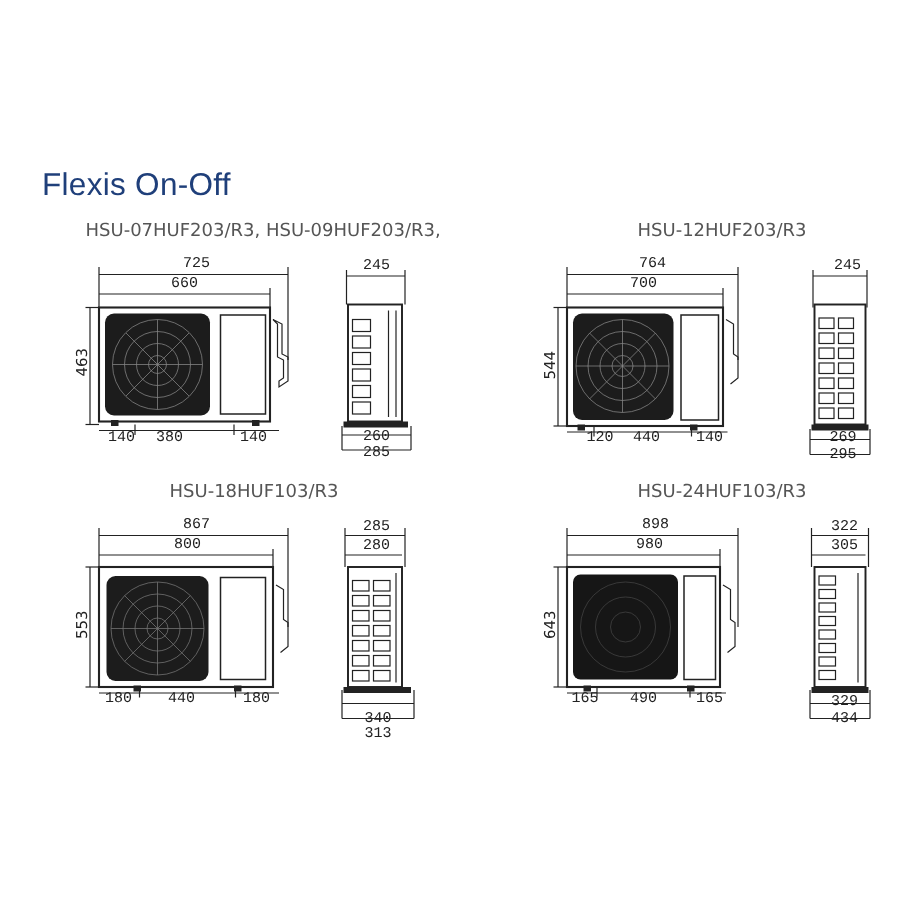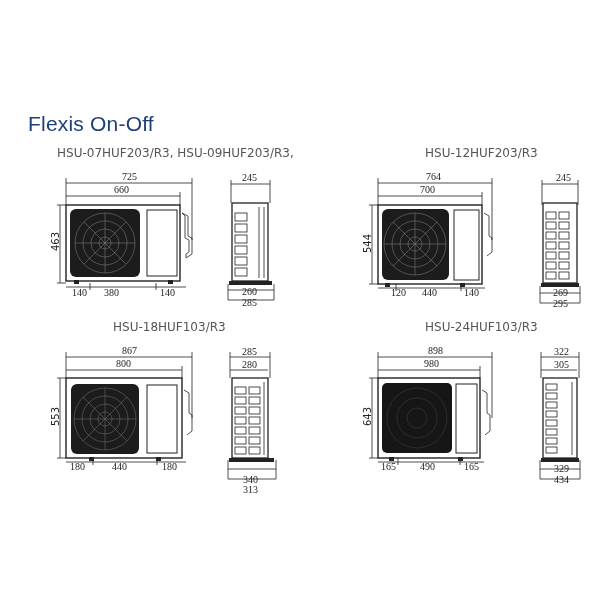--- a/index.html
+++ b/index.html
@@ -1,19 +1,19 @@
 <!DOCTYPE html>
 <html><head>
 <meta charset="utf-8">
 <style>
   html, body { margin: 0; padding: 0; background: #ffffff; }
   body { width: 600px; height: 600px; position: relative; overflow: hidden; font-family: "DejaVu Sans", sans-serif; }
   .title { position: absolute; left: 16px; top: 112px; font-size: 21px; color: #1f3f7a; font-family: "Liberation Sans", sans-serif; letter-spacing: 0.2px; margin-left: 12px; }
   .model { position: absolute; font-size: 12px; color: #555; white-space: nowrap; font-family: "DejaVu Sans", sans-serif; }
-  .dim { position: absolute; font-size: 10px; color: #222; font-family: Liberation Serif, serif; white-space: nowrap; }
+  .dim { position: absolute; font-size: 10px; color: #222; font-family: Liberation Mono, monospace; white-space: nowrap; }
   .vdim { position: absolute; font-size: 10px; color: #222; transform: rotate(-90deg); transform-origin: center; white-space: nowrap; }
   svg.unit { position: absolute; overflow: visible; }
 </style>
 </head>
 <body>
 
 <div class="title">Flexis On-Off</div>
 
 <div class="model" style="left:57px; top:146px;">HSU-07HUF203/R3, HSU-09HUF203/R3,</div>
 

